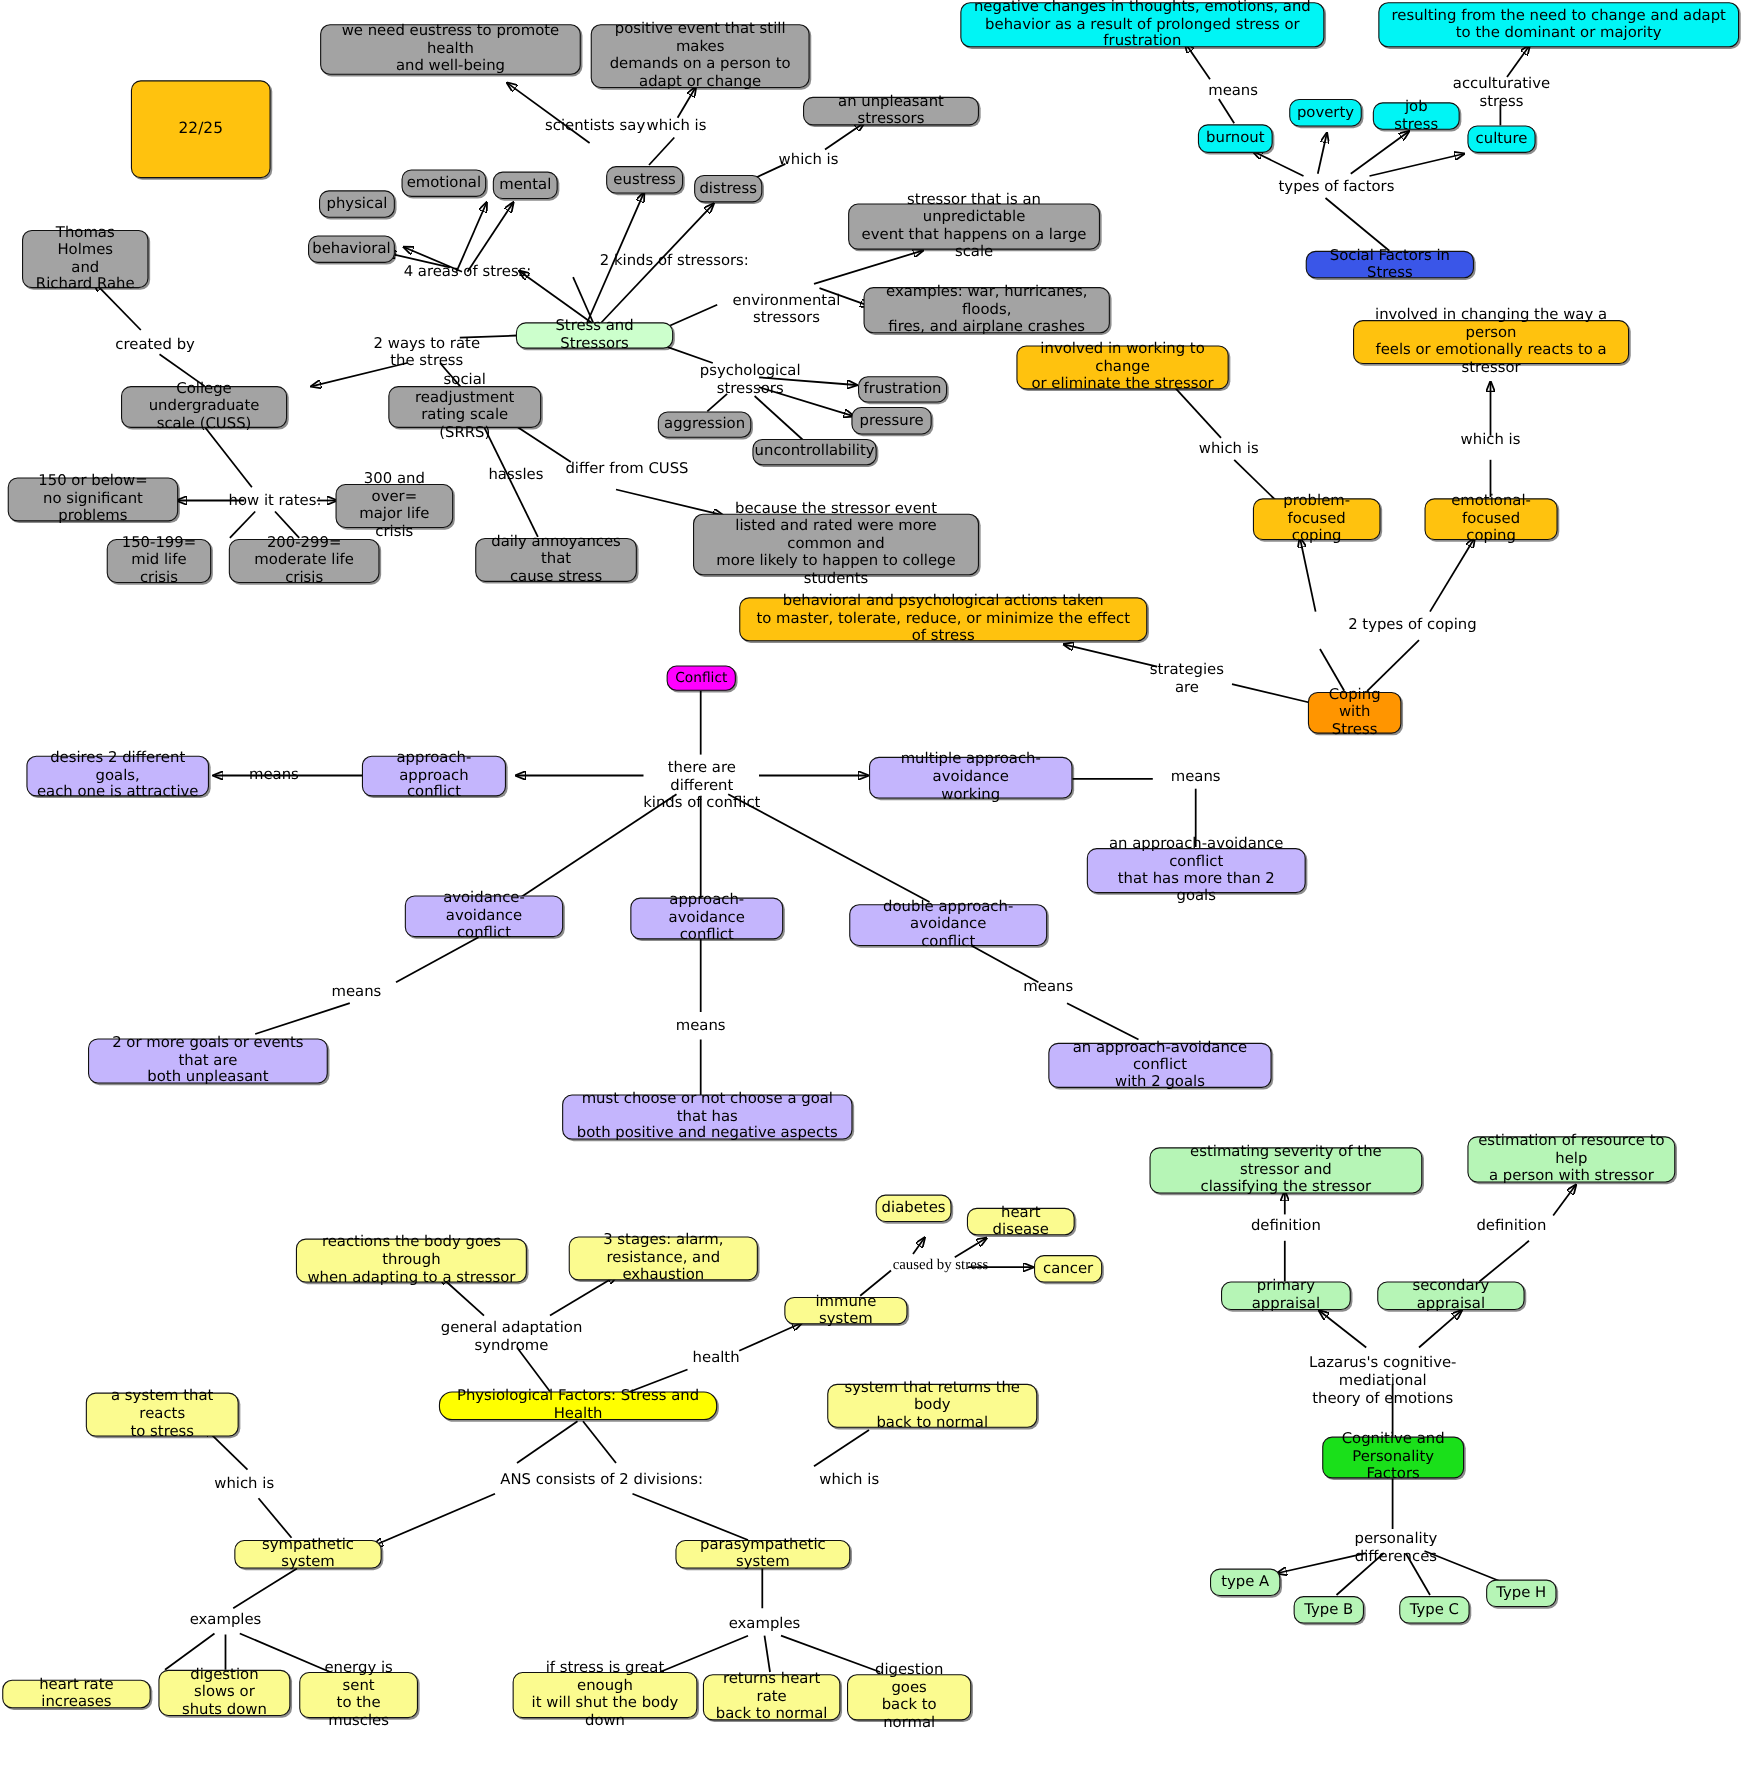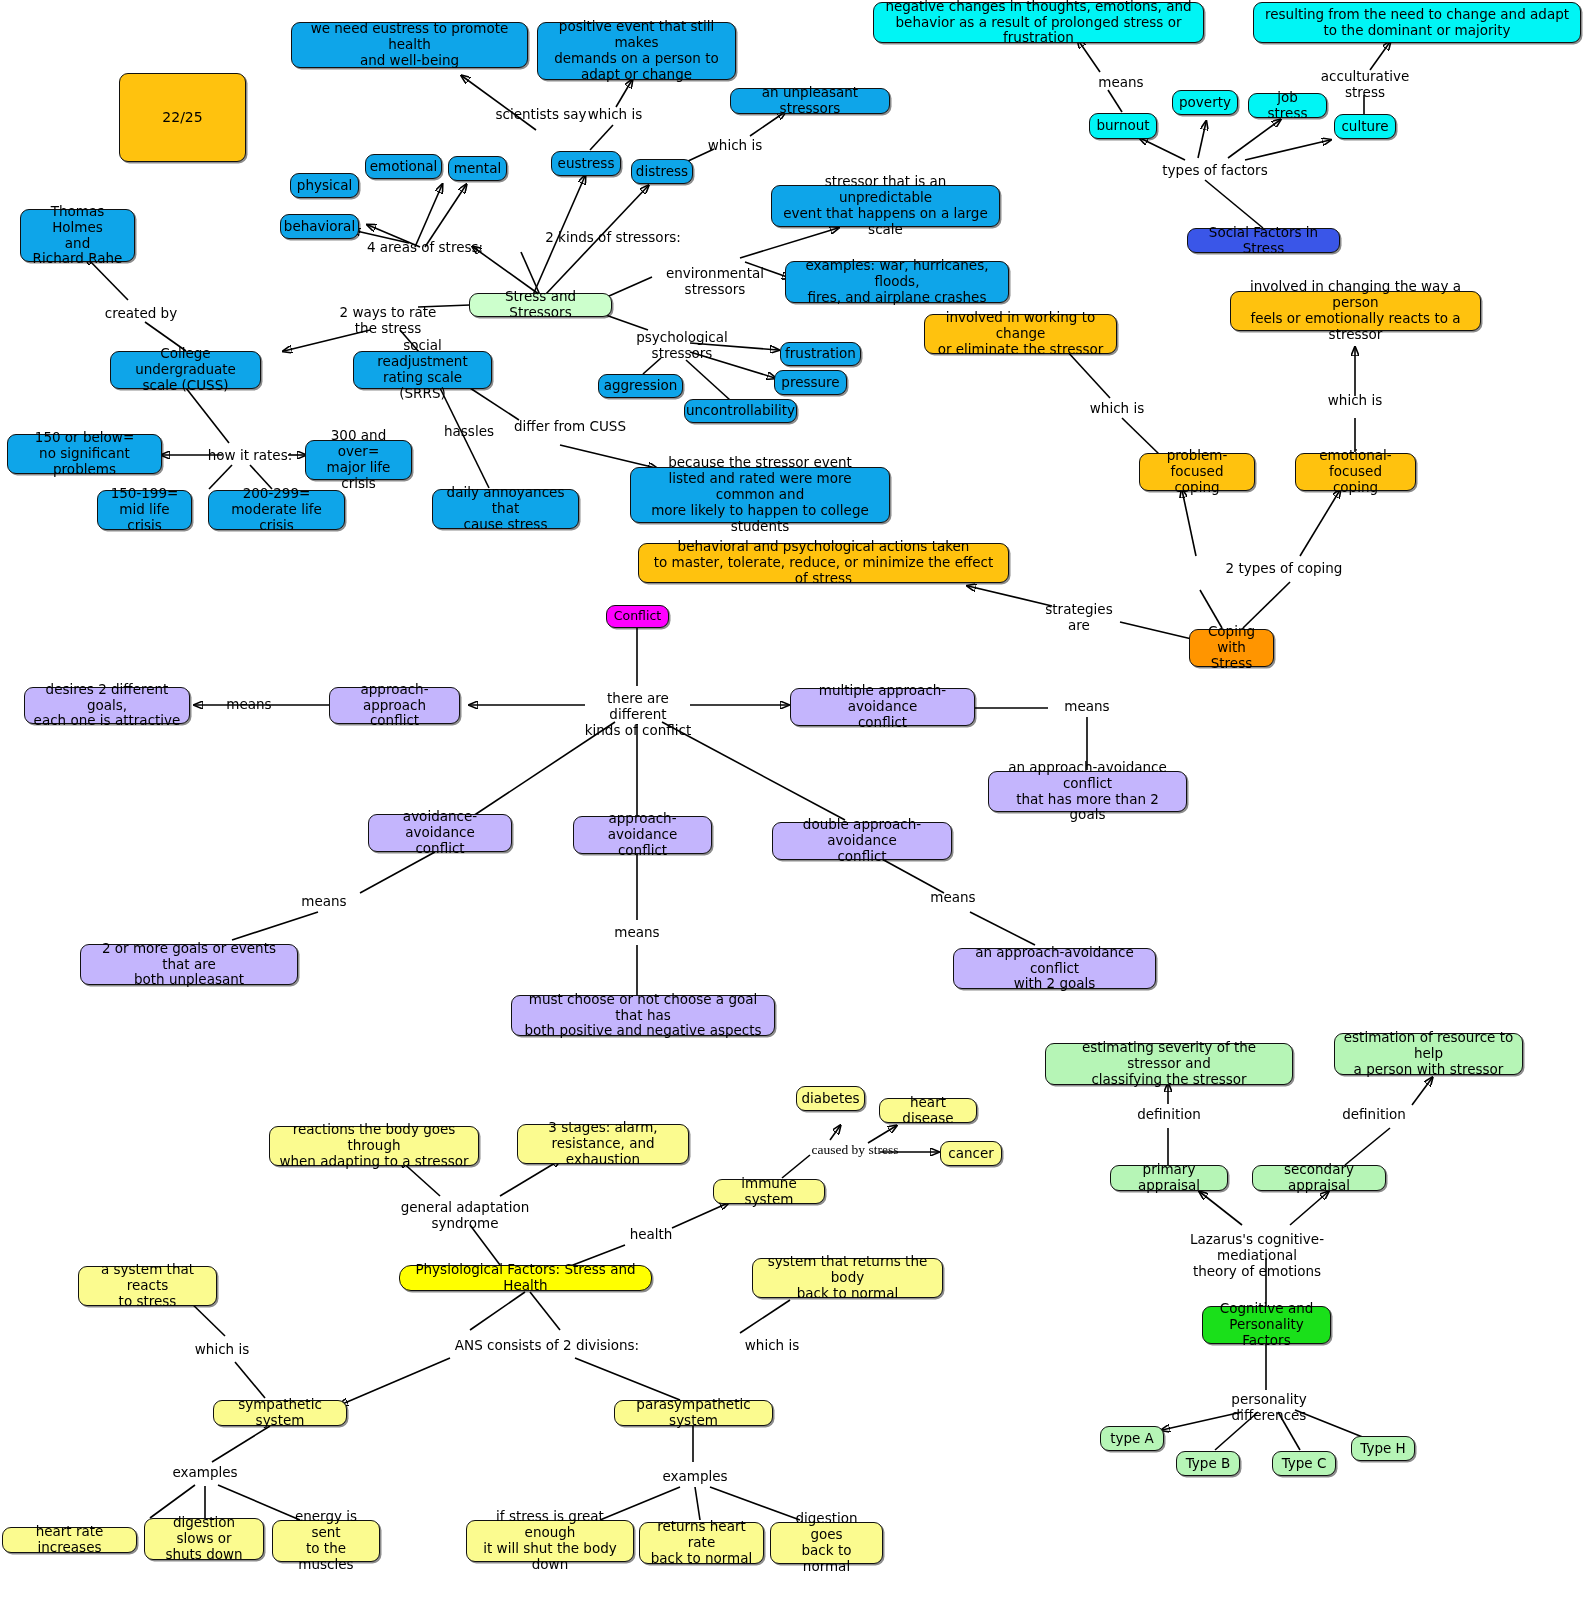--- a/index.html
+++ b/index.html
@@ -43,21 +43,21 @@
   }
   .lbl{
     position:absolute;
     color:#000;
     text-align:center;
     line-height:1.2;
     white-space:pre-line;
     background:transparent;
   }
   
-  .c-grey   {background:#0ea5e9;}
+  .c-grey   {background:#a3a3a3;}
   .c-green  {background:#ccffcc;}
   .c-cyan   {background:#00f5f5;}
   .c-blue   {background:#3a56e8;}
   .c-amber  {background:#ffc20e;}
   .c-orange {background:#ff9500;}
   .c-pink   {background:#c4b5fd;}
   .c-magenta{background:#ff00ff;}
   .c-yellow {background:#fbfb8f;}
   .c-yellow2{background:#ffff00;}
   .c-mint   {background:#b6f5b6;}
@@ -259,32 +259,32 @@
   <div class="node c-blue" style="left:1187px;top:228px;width:153px;height:25px;font-size:13.5px;color:#000;">Social Factors in Stress</div>
 
   <div class="node c-amber" style="left:924px;top:314px;width:193px;height:40px;font-size:13.5px;">involved in working to change
 or eliminate the stressor</div>
   <div class="node c-amber" style="left:1230px;top:291px;width:251px;height:40px;font-size:13.5px;">involved in changing the way a person
 feels or emotionally reacts to a stressor</div>
   <div class="node c-amber" style="left:1139px;top:453px;width:116px;height:38px;font-size:13.5px;">problem-focused
 coping</div>
   <div class="node c-amber" style="left:1295px;top:453px;width:121px;height:38px;font-size:13.5px;">emotional-focused
 coping</div>
-  <div class="node c-amber" style="left:638px;top:543px;width:371px;height:40px;font-size:13.5px;">behavioral and psychological actions taken
+  <div class="node c-amber" style="left:672px;top:543px;width:371px;height:40px;font-size:13.5px;">behavioral and psychological actions taken
 to master, tolerate, reduce, or minimize the effect of stress</div>
   <div class="node c-orange" style="left:1189px;top:629px;width:85px;height:38px;font-size:13.5px;">Coping with
 Stress</div>
 
   <div class="node c-magenta" style="left:606px;top:605px;width:63px;height:23px;font-size:12.5px;">Conflict</div>
   <div class="node c-pink" style="left:329px;top:687px;width:131px;height:37px;font-size:13.5px;">approach-approach
 conflict</div>
   <div class="node c-pink" style="left:24px;top:687px;width:166px;height:37px;font-size:13.5px;">desires 2 different goals,
 each one is attractive</div>
   <div class="node c-pink" style="left:790px;top:688px;width:185px;height:38px;font-size:13.5px;">multiple approach-avoidance
-conflict</div>
+working</div>
   <div class="node c-pink" style="left:988px;top:771px;width:199px;height:41px;font-size:13.5px;">an approach-avoidance conflict
 that has more than 2 goals</div>
   <div class="node c-pink" style="left:368px;top:814px;width:144px;height:38px;font-size:13.5px;">avoidance-avoidance
 conflict</div>
   <div class="node c-pink" style="left:573px;top:816px;width:139px;height:38px;font-size:13.5px;">approach-avoidance
 conflict</div>
   <div class="node c-pink" style="left:772px;top:822px;width:180px;height:38px;font-size:13.5px;">double approach-avoidance
 conflict</div>
   <div class="node c-pink" style="left:80px;top:944px;width:218px;height:41px;font-size:13.5px;">2 or more goals or events that are
 both unpleasant</div>

